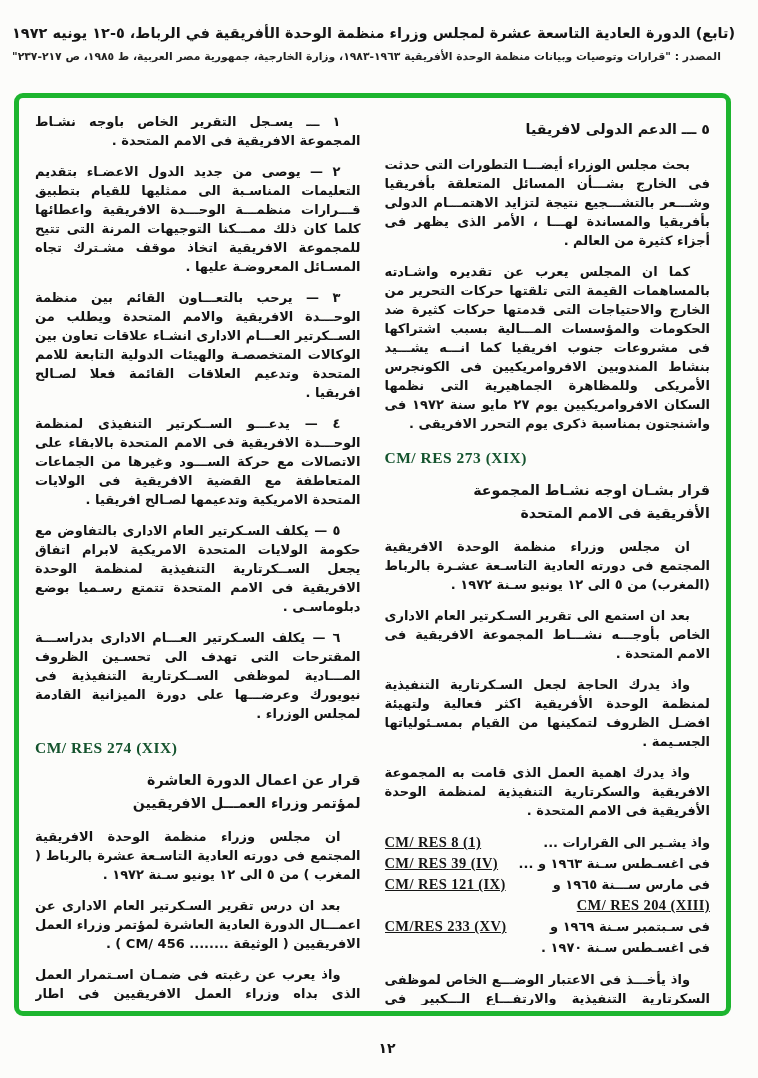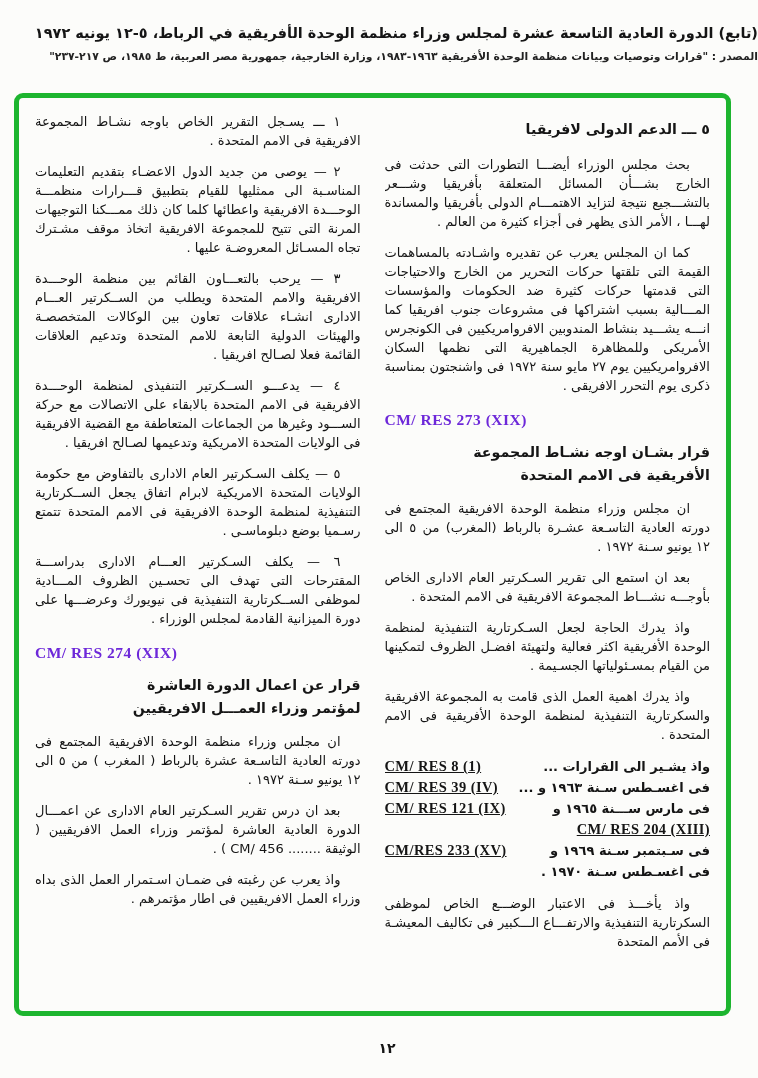--- a/index.html
+++ b/index.html
@@ -9,22 +9,22 @@
     font-family:"DejaVu Sans", sans-serif;
     color:#151515;
   }
   .page {
     position:relative;
     width:758px; height:1078px;
     background:#fcfcfa;
     overflow:hidden;
   }
   .doc-header {
-    position:absolute; top:22px; left:0; right:0;
-    direction:rtl; text-align:right;
+    position:absolute; top:22px; left:12px; right:0;
+    direction:rtl; text-align:left;
   }
   .doc-header .session {
     font-size:14.5px; font-weight:bold; line-height:22px;
     letter-spacing:.2px;
   }
   .doc-header .source {
     margin-top:5px;
     font-size:10.8px; font-weight:bold; line-height:16px; color:#222;
   }
   .frame {
@@ -34,40 +34,40 @@
     border-radius:9px;
     padding:14px 16px 6px 16px;
     background:#fcfcfa;
   }
   .cols {
     display:flex; direction:rtl; gap:24px;
     height:100%; overflow:hidden;
   }
   .col { flex:1; min-width:0; overflow:hidden; direction:rtl; }
   .para {
-    font-size:13px; font-weight:normal;
+    font-size:13px; font-weight:bold;
     line-height:19px;
     text-align:justify;
     text-indent:20px;
     margin-bottom:12px;
     color:#141414;
   }
   .sec-heading {
     font-weight:bold;
     font-size:14.2px; line-height:23px;
     margin:6px 0 14px;
   }
   .sec-heading.two-line { margin:4px 0 12px; }
   .code-line {
     direction:ltr; text-align:left;
     font-family:"Liberation Serif", serif;
     font-weight:bold; font-size:15.5px;
     letter-spacing:.5px;
     margin:16px 0 12px;
-    color:#6d28d9;
+    color:#14532d;
   }
   .res-list { margin-bottom:12px; }
   .res-row {
     display:flex; direction:rtl;
     justify-content:space-between; align-items:baseline;
     font-weight:bold; line-height:21px;
   }
   .res-row .ar { font-size:13px; }
   .res-row .code {
     direction:ltr; text-align:left;

